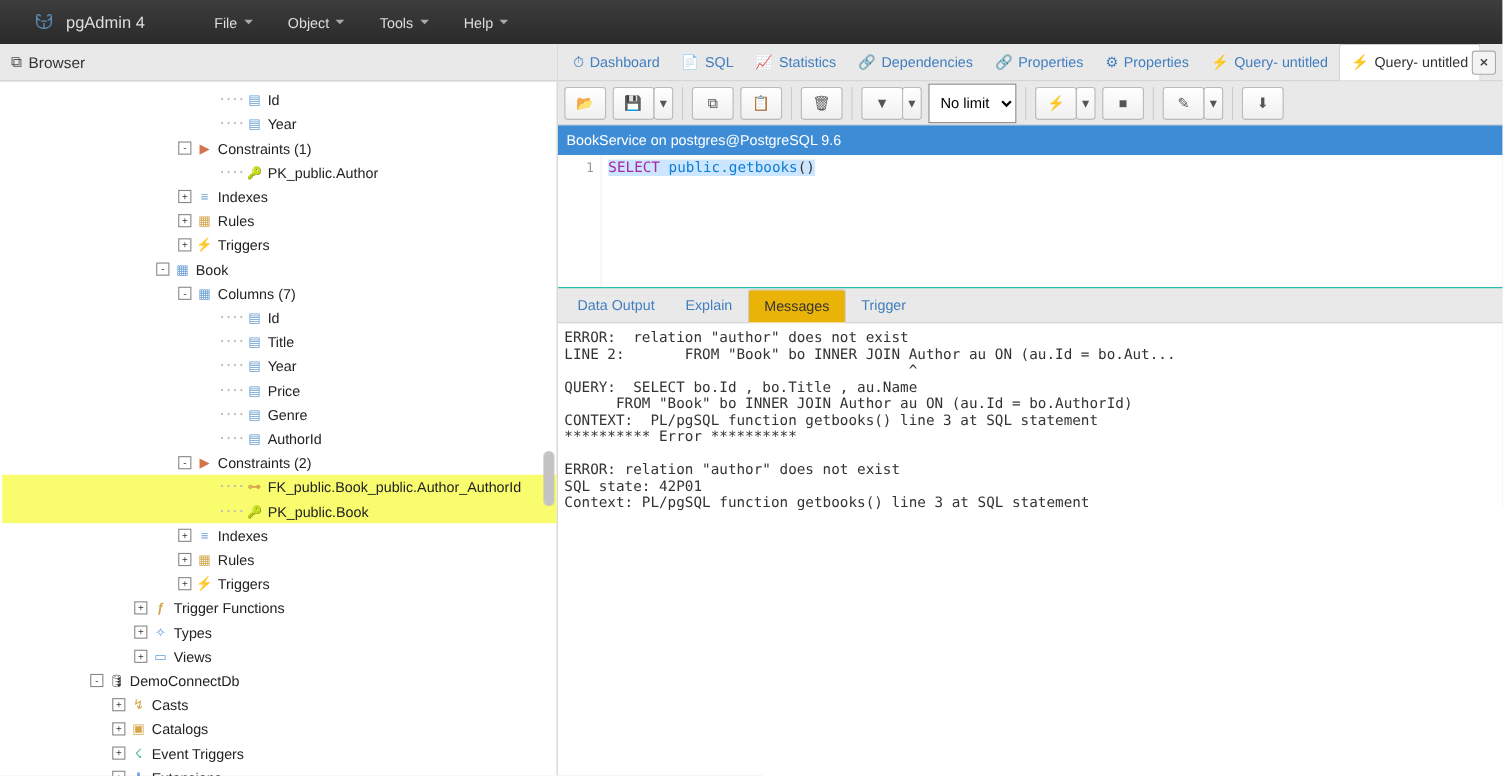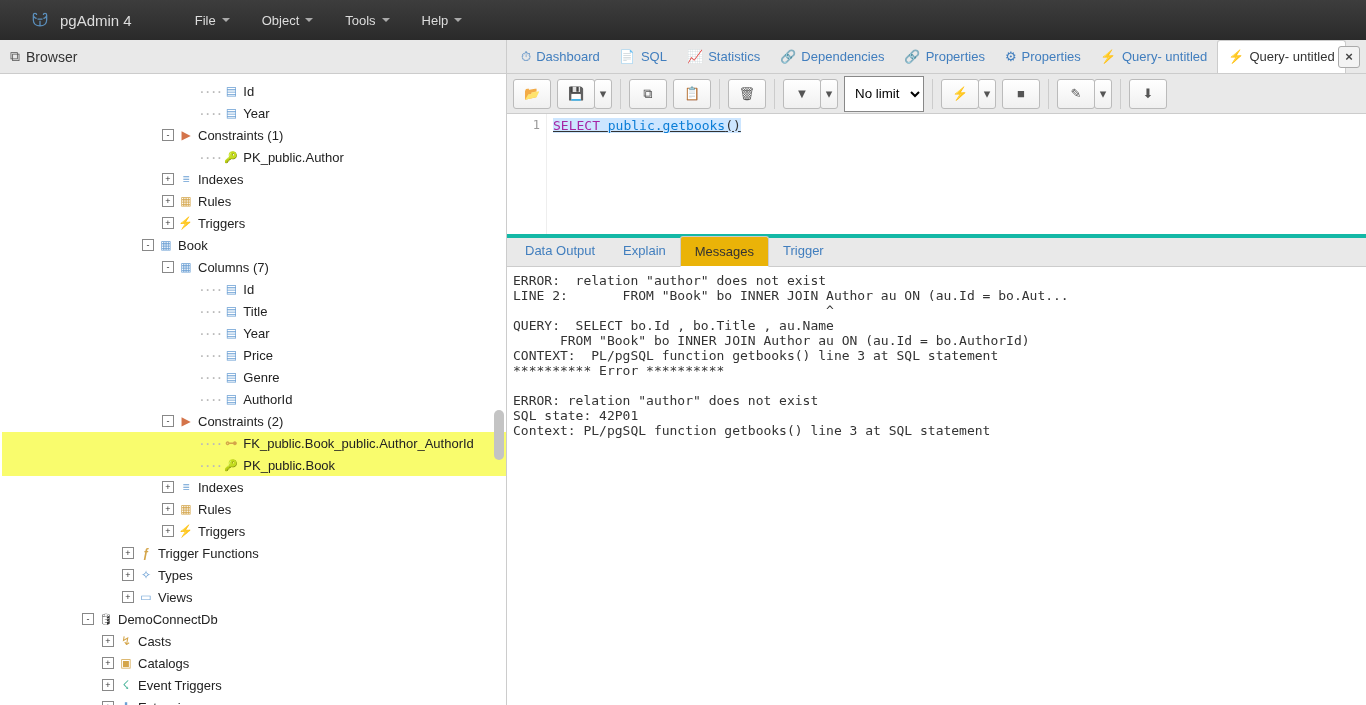--- a/index.html
+++ b/index.html
@@ -41,28 +41,28 @@
 .tbtn.split { width: 18px; margin-left: -7px; }
 .tsep { width: 1px; height: 30px; background: #ccc; margin: 0 2px; }
 .limit-sel { height: 36px; border: 1px solid #888; background: #fff; padding: 0 6px; width: 80px;}
 
 
 .connbar { background: #3e8cd6; color: #fff; padding: 6px 8px; font-size: 13px; }
 
 
 .editor { background: #fff; display: flex; min-height: 120px; }
 .gutter { width: 40px; background: #fff; border-right: 1px solid #eee; text-align: right; padding: 4px 6px 4px 0; color: #999; font-family: monospace; font-size: 12px; }
-.code { flex: 1; padding: 4px 6px; font-family: monospace; font-size: 13px; white-space: pre; text-decoration: underline; }
+.code { flex: 1; padding: 4px 6px; font-family: monospace; font-size: 13px; white-space: pre; }
 .code .kw { color: #a626a4; }
 .code .fn { color: #0b7dd6; }
 .code .pn { color: #333; }
 .code .sel { background: #cde6ff; }
 
 
-.ltabs { display: flex; align-items: flex-end; background: #e9e9e9; border-top: 4px solid #14b8a6; border-bottom: 1px solid #ccc; height: 33px; padding-left: 4px; gap: 0;}
+.ltabs { display: flex; align-items: flex-end; background: #e9e9e9; border-top: 1px solid #14b8a6; border-bottom: 1px solid #ccc; height: 33px; padding-left: 4px; gap: 0;}
 .ltab { padding: 7px 14px; color: #417ebe; cursor: pointer; font-size: 13px;}
 .ltab.active { background: #eab308; border: 1px solid #ccc; border-bottom: 1px solid #fff; border-radius: 3px 3px 0 0; color: #333; margin-bottom: -1px;}
 
 
 .messages { background: #fff; flex: 1; padding: 6px 6px; font-family: monospace; font-size: 13px; color: #333; white-space: pre; overflow: auto;}
 
 
 .i-db::before { content: "🛢"; font-size: 11px;}
 .i-col::before { content: "▤"; color: #6a9fd4; }
 .i-key::before { content: "🔑"; font-size: 11px; filter: hue-rotate(20deg);}
@@ -344,20 +344,21 @@
         <div class="tbtn">⚡</div>
         <div class="tbtn split">▾</div>
         <div class="tbtn">■</div>
         <div class="tsep"></div>
         <div class="tbtn">✎</div>
         <div class="tbtn split">▾</div>
         <div class="tsep"></div>
         <div class="tbtn">⬇</div>
       </div>
 
+      <div class="connbar">BookService on postgres@PostgreSQL 9.6</div>
 
       <div class="editor">
         <div class="gutter"><span>1</span></div>
         <div class="code"><span class="sel"><span class="kw">SELECT</span> <span class="fn">public.getbooks</span><span class="pn">()</span></span></div>
       </div>
 
       <div class="ltabs">
         <div id="ltabs" style="display:flex;">
             <div class="ltab">Data Output</div>
             <div class="ltab">Explain</div>

